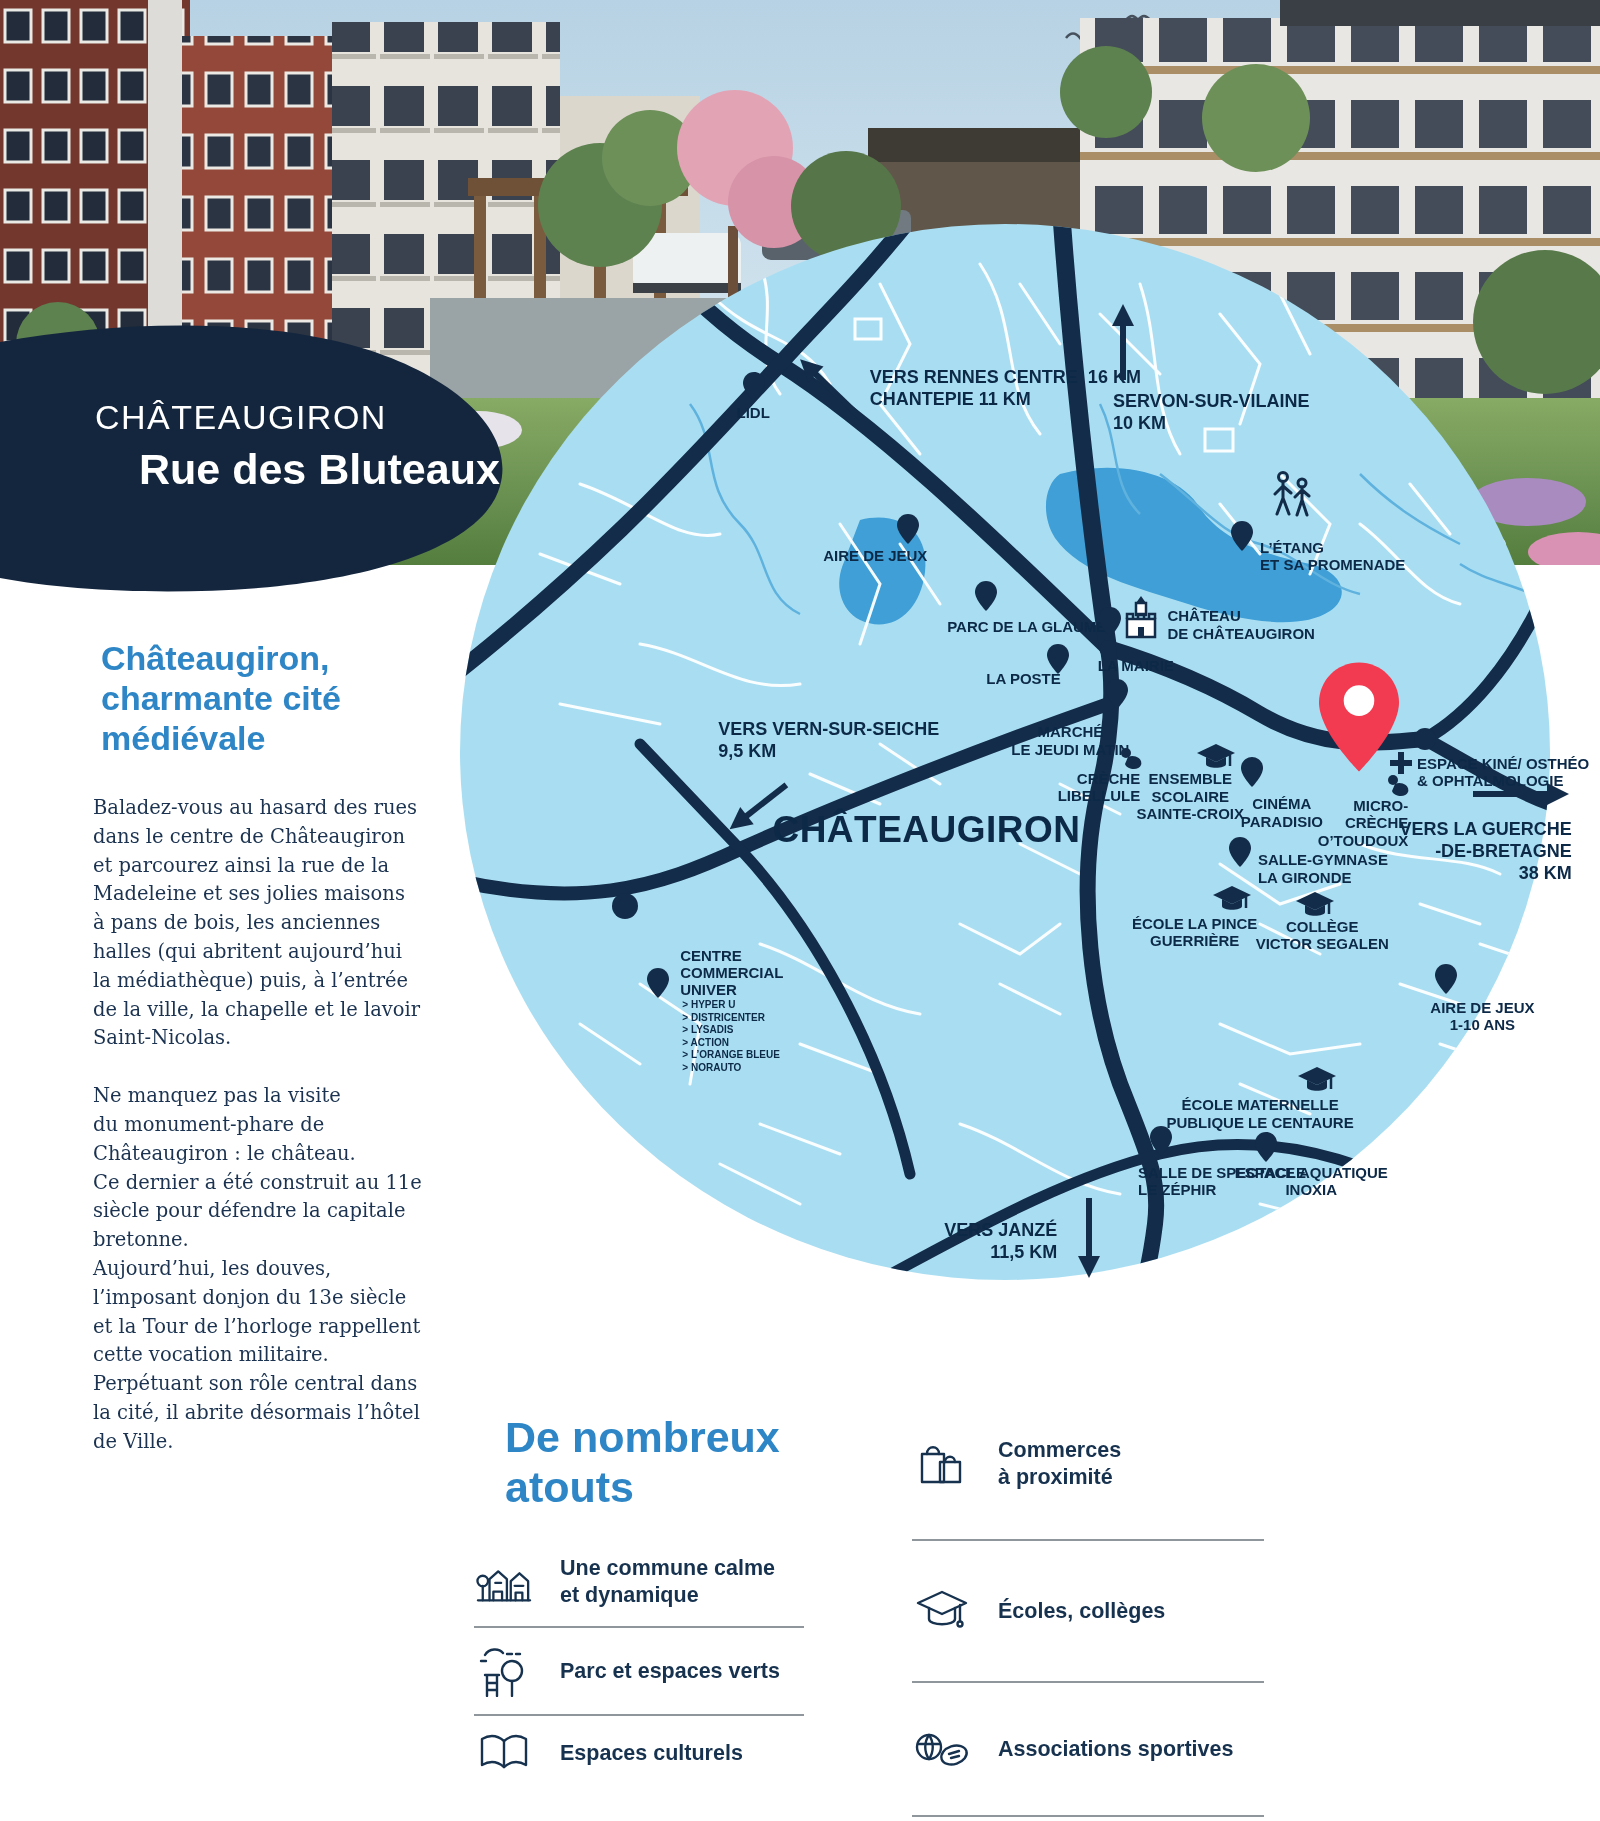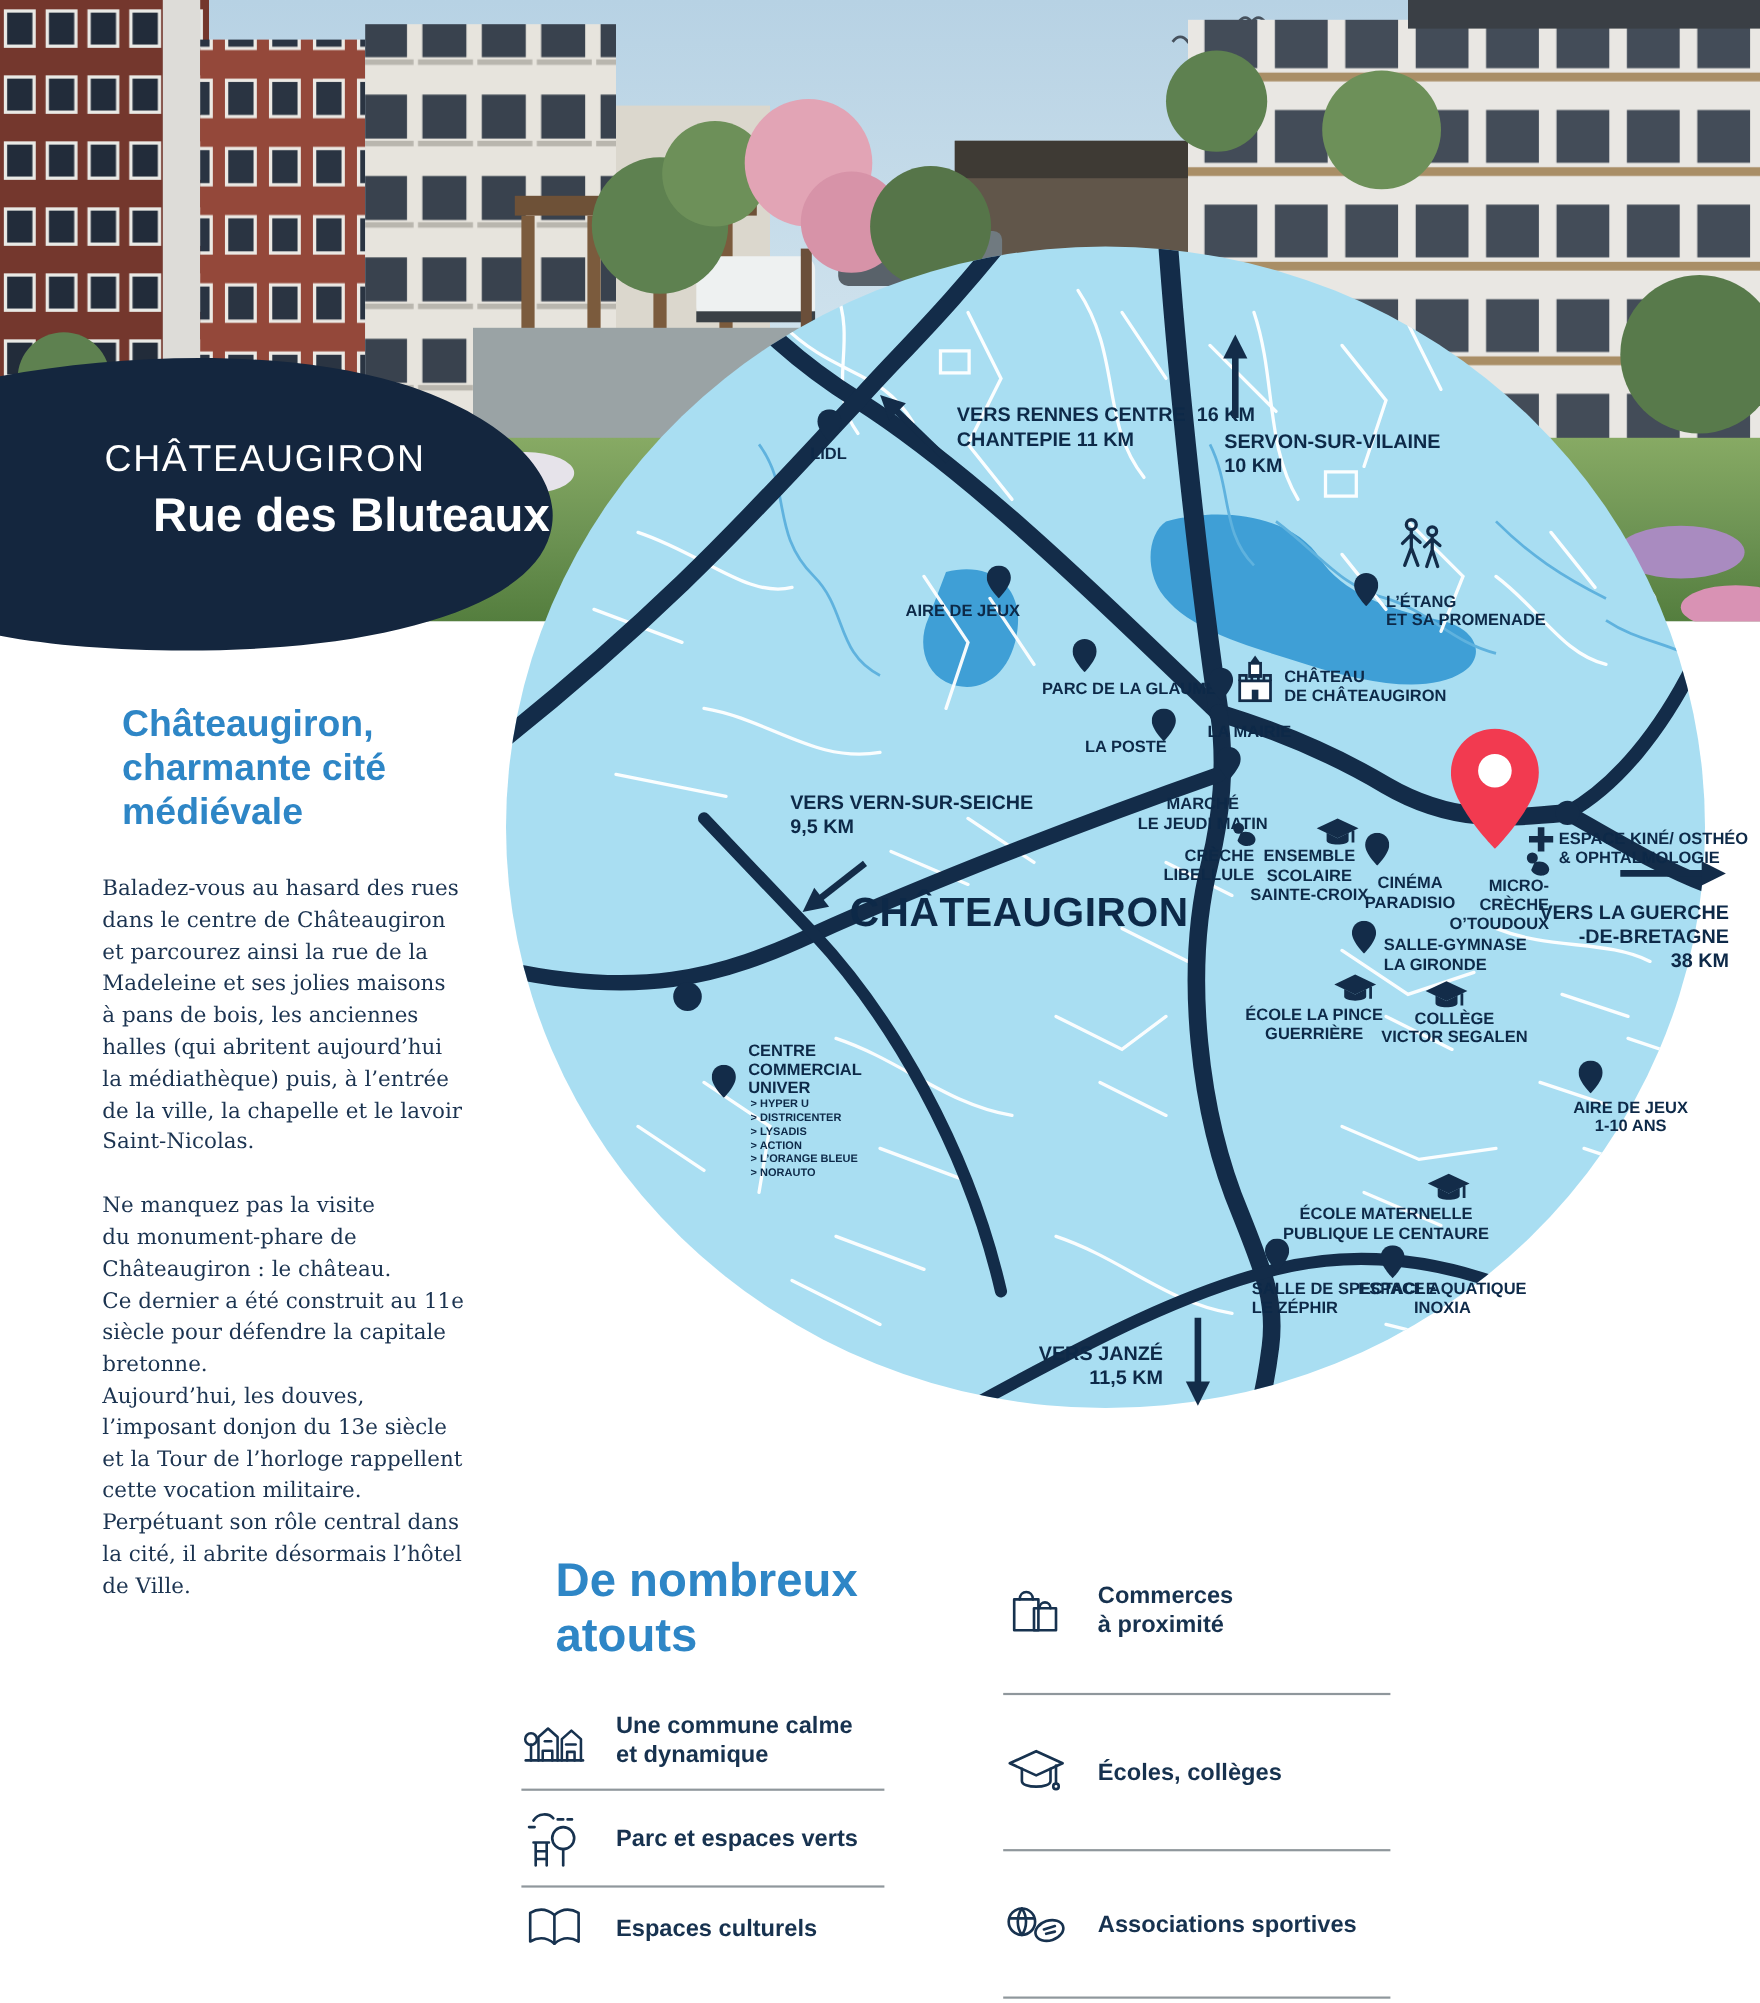--- a/index.html
+++ b/index.html
@@ -23,21 +23,21 @@
   .markers{position:absolute;inset:0;}
   .mk{position:absolute;color:#0d2948;}
   .mk svg{display:block;}
   .mk-label{font-weight:700;font-size:15px;line-height:1.16;white-space:pre;text-align:center;}
   .mk-list{font-weight:700;font-size:10px;line-height:1.25;white-space:pre;text-align:left;}
   .mk-dir{font-weight:700;font-size:18px;line-height:1.22;white-space:pre;text-align:center;}
   .mk-town{font-weight:700;font-size:37px;letter-spacing:.5px;white-space:pre;}
 
   
   .intro{position:absolute;left:93px;top:638px;width:395px;}
-  .intro h1{margin:0 0 36px 18px;font-size:34px;line-height:40px;font-weight:700;color:#2e86c6;white-space:pre-line;}
+  .intro h1{margin:0 0 36px 8px;font-size:34px;line-height:40px;font-weight:700;color:#2e86c6;white-space:pre-line;}
   .intro p{margin:0;font-family:"DejaVu Serif",serif;font-size:19.5px;line-height:28.8px;
            color:#1b3350;white-space:pre-line;}
   .intro p + p{margin-top:29px;}
 
   
   .atouts-heading{position:absolute;left:505px;top:1412px;margin:0;font-size:43px;line-height:50px;
                   font-weight:700;color:#2e86c6;white-space:pre-line;}
   .acol{position:absolute;display:flex;flex-direction:column;}
   .acol-left{left:474px;top:1540px;width:330px;}
   .acol-right{left:912px;top:1422px;width:352px;gap:31px;}
@@ -286,21 +286,21 @@
           <svg width="22" height="30" viewBox="0 0 22 30">
             <path d="M11,0C4.9,0 0,4.9 0,11 C0,19 11,30 11,30 C11,30 22,19 22,11 C22,4.9 17.1,0 11,0 Z" fill="#132c49"></path>
           </svg>
         </div>
         <div class="mk mk-label" style="left: 51.7%; top: 43.1%; text-align: center; transform: translate(-50%, -50%);">LA POSTE</div>
         <div class="mk mk-pin" style="left: 60.3%; top: 44.5%; transform: translate(-50%, -50%);">
           <svg width="22" height="30" viewBox="0 0 22 30">
             <path d="M11,0C4.9,0 0,4.9 0,11 C0,19 11,30 11,30 C11,30 22,19 22,11 C22,4.9 17.1,0 11,0 Z" fill="#132c49"></path>
           </svg>
         </div>
-        <div class="mk mk-label" style="left: 56%; top: 48.9%; text-align: center; transform: translate(-50%, -50%); margin-left: 23px;">MARCHÉ
+        <div class="mk mk-label" style="left: 56%; top: 48.9%; text-align: center; transform: translate(-50%, -50%);">MARCHÉ
 LE JEUDI MATIN</div>
         <div class="mk mk-dir" style="left: 23.7%; top: 49%; text-align: left; transform: translate(0%, -50%);">VERS VERN-SUR-SEICHE
 9,5 KM</div>
         <div class="mk mk-arrow" style="left: 27.3%; top: 55.2%; transform: translate(-50%, -50%) rotate(142deg);">
           <svg width="76" height="30" viewBox="0 0 76 30">
             <line x1="2" y1="15" x2="54" y2="15" stroke="#132c49" stroke-width="6"></line>
             <path d="M52,4 L74,15 L52,26 Z" fill="#132c49"></path>
           </svg>
         </div>
         <div class="mk mk-town" style="left: 42.8%; top: 57.4%; text-align: center; transform: translate(-50%, -50%);">CHÂTEAUGIRON</div>

